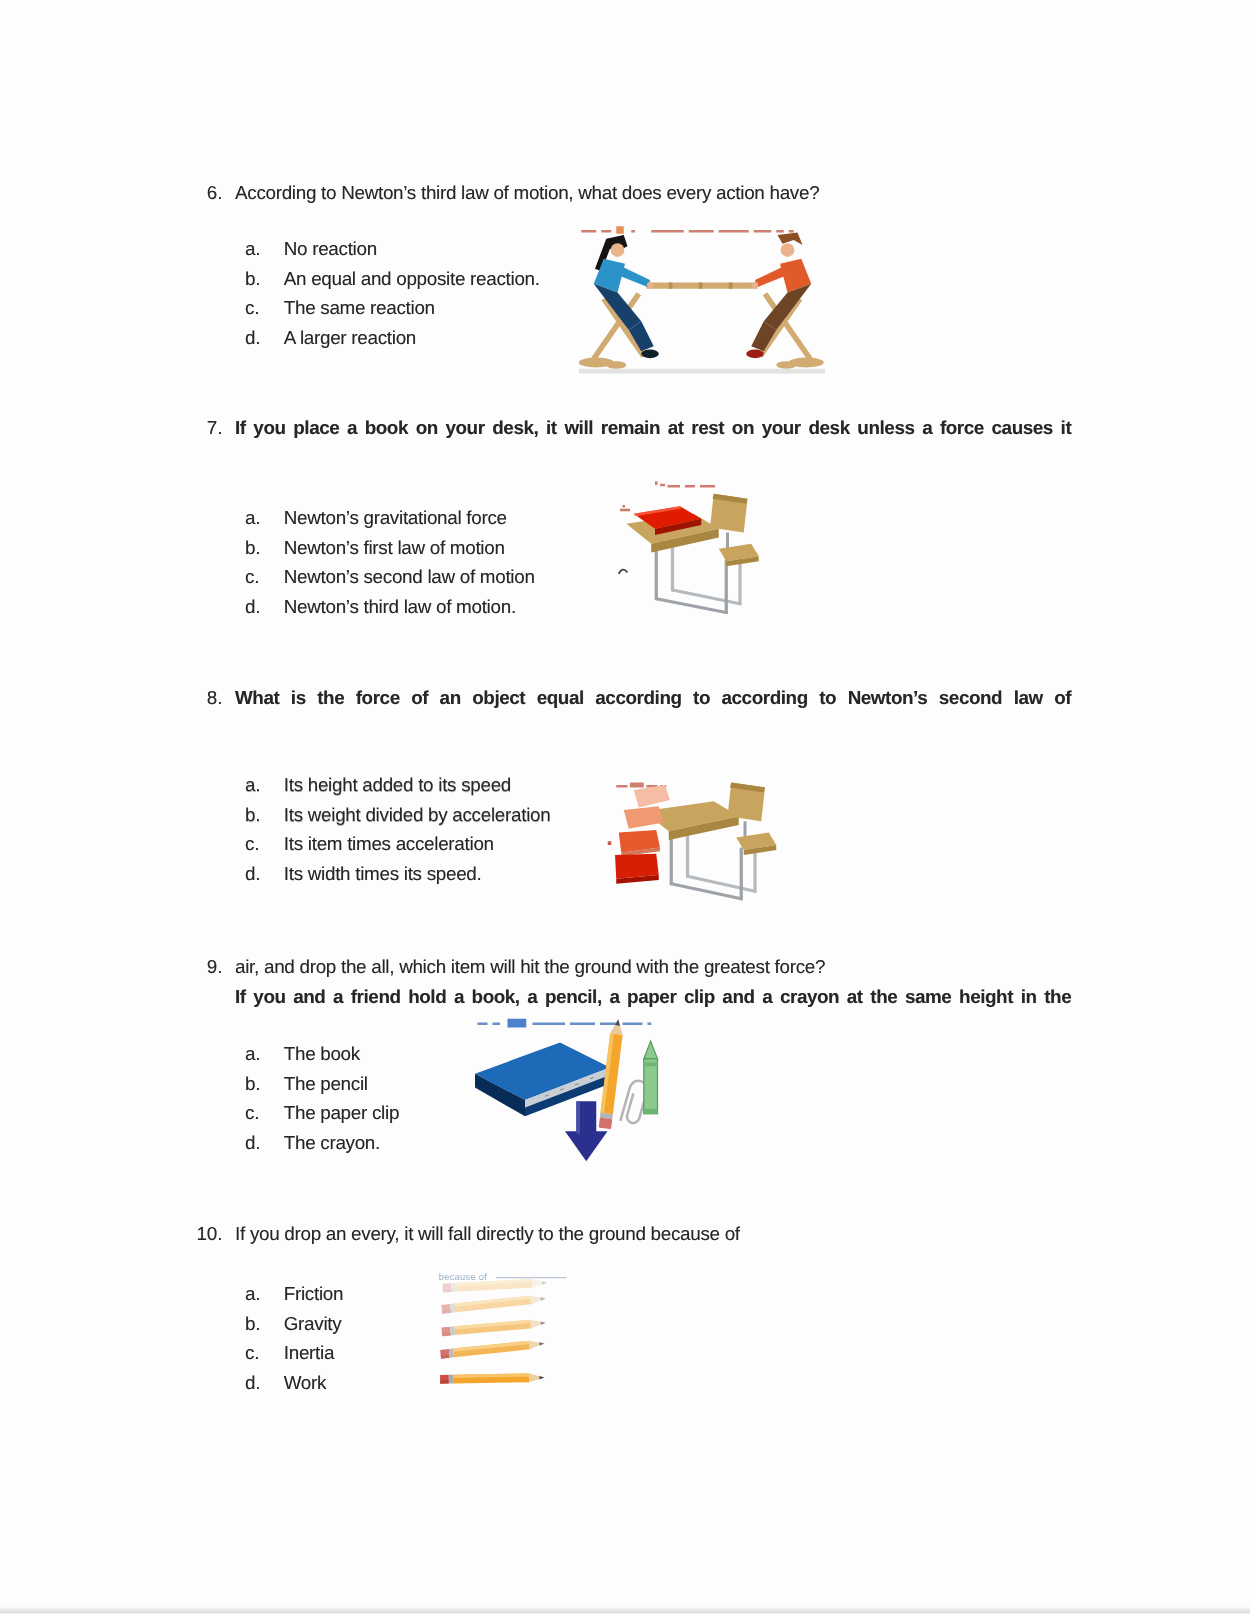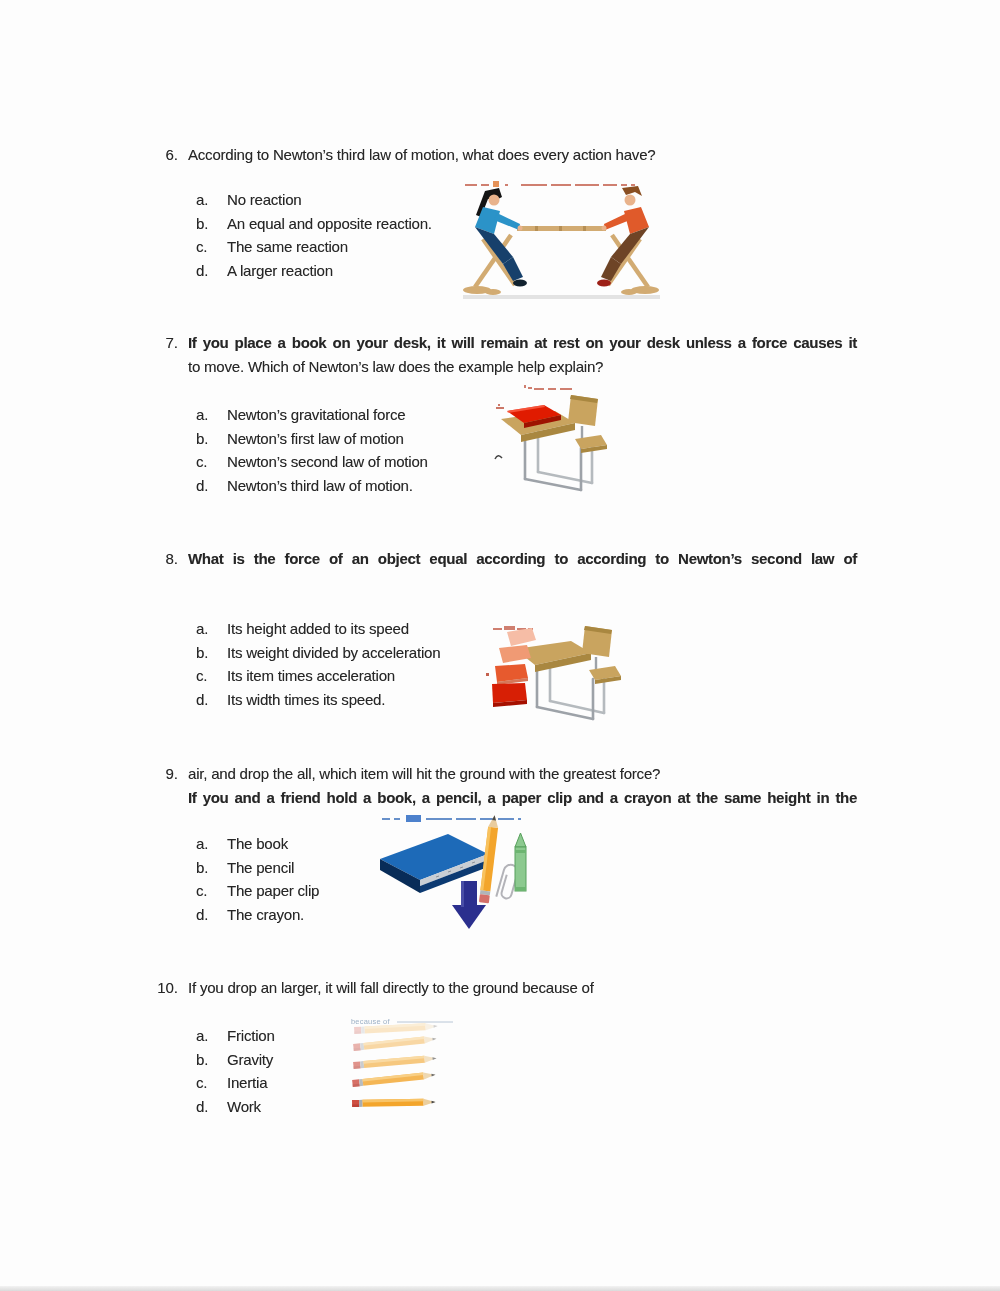--- a/index.html
+++ b/index.html
@@ -115,21 +115,20 @@
       <polygon points="158,87 148,80 138,100 148,104" style="fill:var(--pants-brown)"></polygon>
       <ellipse cx="141" cy="106" rx="7" ry="3.5" fill="#9c1f16"></ellipse>
     </g>
     <rect x="0" y="118" width="197" height="4" fill="#dcdcdc" opacity="0.8"></rect>
   </svg>
 
   <section class="q" style="top:331px">
     <span class="qnum">7.</span>
     <div class="qtext">
       <div class="line jline">If you place a book on your desk, it will remain at rest on your desk unless a force causes it</div>
-      <div class="line">to move. Which of Newton’s law does the example help explain?</div>
     </div>
   </section>
   <div class="opts" style="top:403px">
     <div class="opt">
         <span class="letter">a.</span>
         <span>Newton’s gravitational force</span>
       </div>
     <div class="opt">
         <span class="letter">b.</span>
         <span>Newton’s first law of motion</span>
@@ -318,21 +317,21 @@
     <g style="fill:var(--arrow-navy)">
       <rect x="85" y="68" width="16" height="26"></rect>
       <polygon points="76,92 110,92 93,116"></polygon>
       <rect x="85" y="68" width="3" height="26" fill="#5156ad" opacity="0.8"></rect>
     </g>
   </svg>
 
   <section class="q" style="top:976px">
     <span class="qnum">10.</span>
     <div class="qtext">
-      <div class="line">If you drop an larger, it will fall directly to the ground because of</div>
+      <div class="line">If you drop an every, it will fall directly to the ground because of</div>
     </div>
   </section>
   <div class="opts" style="top:1024px">
     <div class="opt">
         <span class="letter">a.</span>
         <span>Friction</span>
       </div>
     <div class="opt">
         <span class="letter">b.</span>
         <span>Gravity</span>

